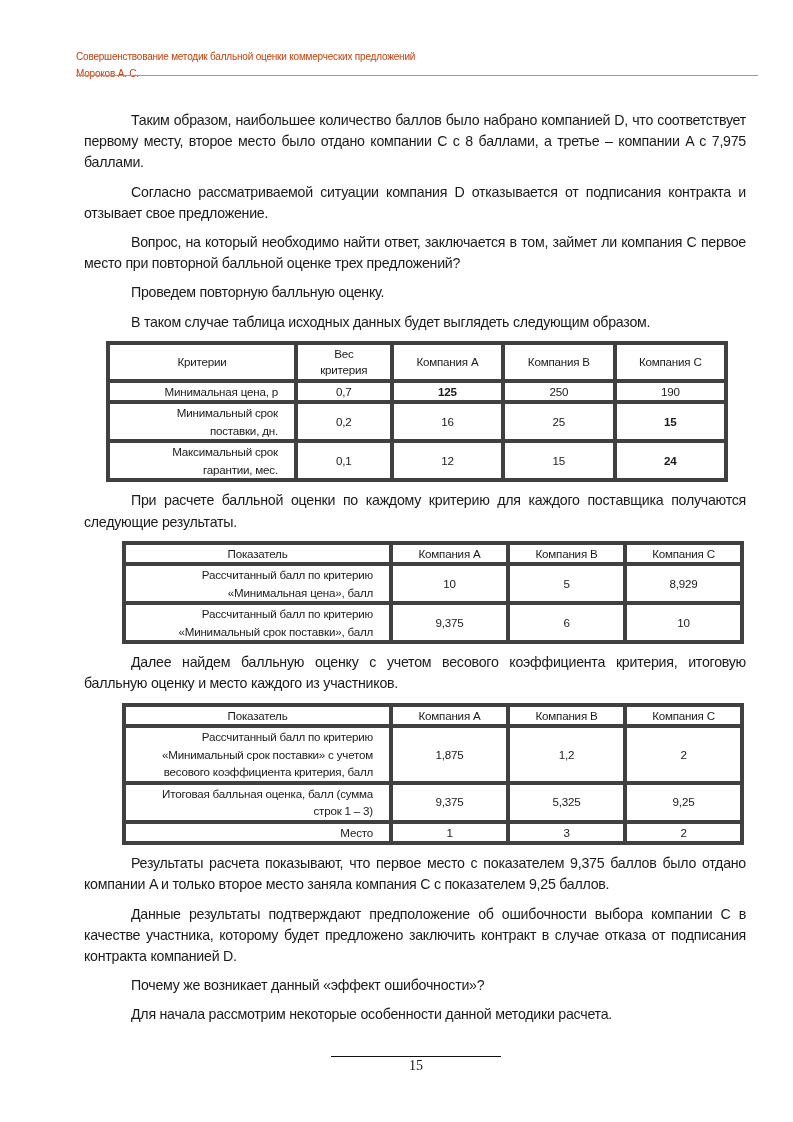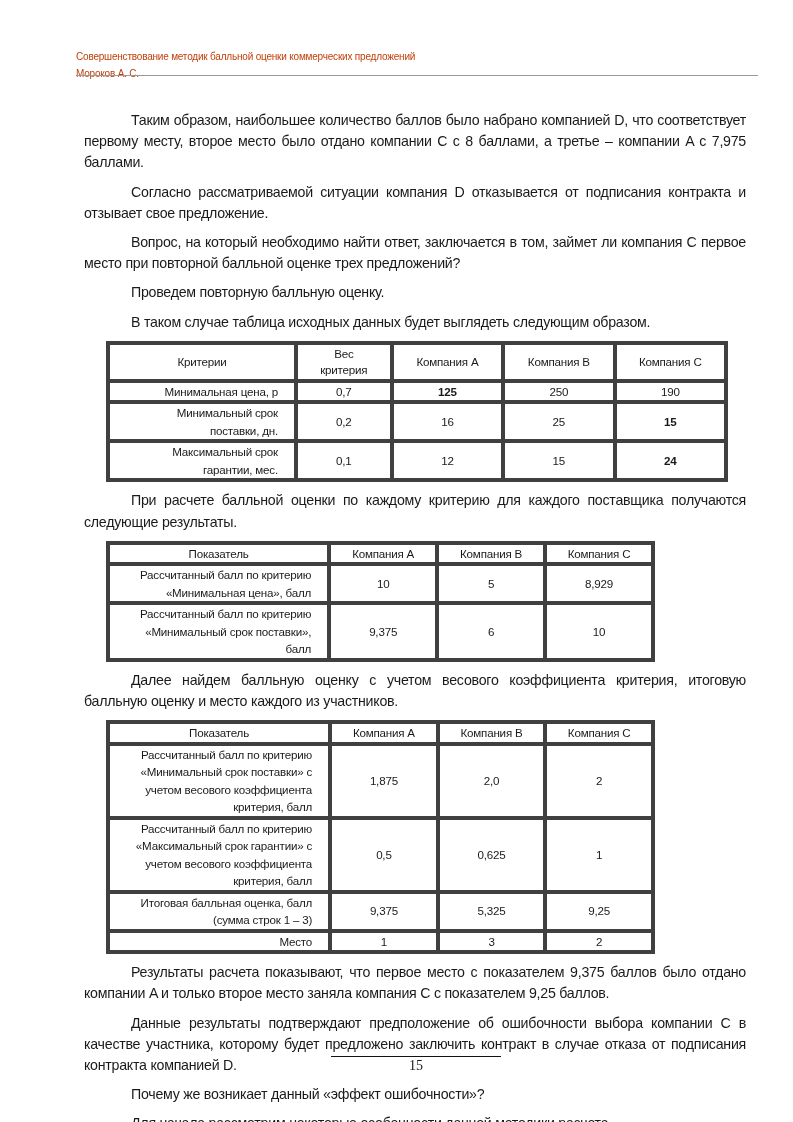--- a/index.html
+++ b/index.html
@@ -8,21 +8,21 @@
     .header { position: absolute; left: 76px; top: 48px; width: 682px;
       font-size: 10px; line-height: 17px; color: #c2410c; letter-spacing: -0.2px; }
     .header-rule { position: absolute; left: 76px; top: 75px; width: 682px; height: 1px; background: #9a9a9a; }
     .content { position: absolute; left: 76px; top: 102px; width: 678px;
       font-size: 14.2px; line-height: 21.2px; letter-spacing: -0.25px; }
     p { margin: 8px; text-align: justify; text-indent: 47px; }
     table { border-collapse: collapse; font-size: 11.6px; line-height: 17.5px; letter-spacing: -0.2px; }
     td, th { border: 4px solid #404040; font-weight: normal; padding: 0 16px; text-align: center; vertical-align: middle; }
     td.left { text-align: right; }
     .t1 { margin-left: 30px; width: 622px; }
-    .t2, .t3 { margin-left: 30px; width: 549px; }
+    .t2, .t3 { margin-left: 46px; width: 622px; }
     b.bold { font-weight: bold; }
     .footer-rule { position: absolute; left: 331px; top: 1056px; width: 170px; height: 1px; background: #111; }
     .page-num { position: absolute; left: 331px; top: 1058px; width: 170px; text-align: center;
       font-family: "Liberation Serif", serif; font-size: 14px; }
   </style>
 </head>
 <body>
 
 <div class="header">
   <div>Совершенствование методик балльной оценки коммерческих предложений</div>
@@ -101,28 +101,22 @@
     <tbody>
         <tr>
       <th style="width:302px">Показатель</th>
       <th style="width:95px">Компания A</th>
       <th style="width:95px">Компания B</th>
       <th style="width:95px">Компания C</th>
     </tr>
     <tr>
       <td class="left">Рассчитанный балл по критерию «Минимальный срок поставки» с учетом весового коэффициента критерия, балл</td>
       <td>1,875</td>
-      <td>2,0</td>
+      <td>1,2</td>
       <td>2</td>
-    </tr>
-    <tr>
-      <td class="left">Рассчитанный балл по критерию «Максимальный срок гарантии» с учетом весового коэффициента критерия, балл</td>
-      <td>0,5</td>
-      <td>0,625</td>
-      <td>1</td>
     </tr>
     <tr>
       <td class="left">Итоговая балльная оценка, балл (сумма строк 1 – 3)</td>
       <td>9,375</td>
       <td>5,325</td>
       <td>9,25</td>
     </tr>
     <tr>
       <td class="left">Место</td>
       <td>1</td>

